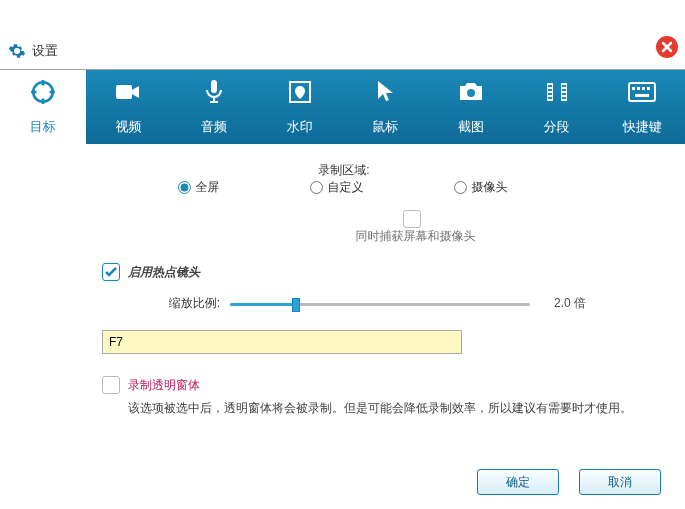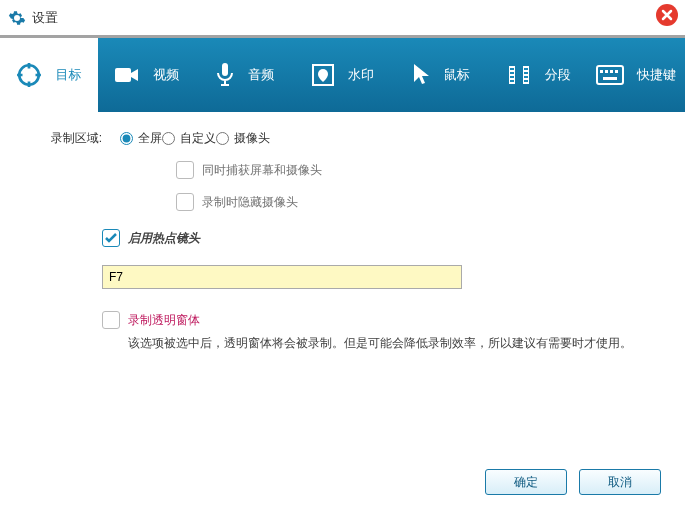--- a/index.html
+++ b/index.html
@@ -1,29 +1,29 @@
 <!DOCTYPE html>
 <html><head>
 <meta charset="utf-8">
 <style>
 * { box-sizing: border-box; margin: 0; padding: 0; }
 body { font-family: "Microsoft YaHei", Arial, sans-serif; font-size: 12px; color: #333; background: #fff; width: 685px; height: 509px; overflow: hidden; }
-.titlebar { height: 38px; display: flex; align-items: center; padding: 0 8px; border-bottom: 3px solid #a3a3a3; position: relative; }
+.titlebar { height: 38px; display: flex; align-items: center; padding: 0 8px; border-bottom: 1px solid #a3a3a3; position: relative; margin-top: 32px; }
 .titlebar .gear { margin-right: 6px; display: flex; }
 .titlebar .title { font-size: 13px; color: #333; }
 .titlebar .close { position: absolute; right: 6px; top: 3px; }
 .tabs { display: flex; height: 74px; background: linear-gradient(#1a89b8, #0e6a97); }
-.tab { flex: 1; display: flex; flex-direction: row; align-items: center; justify-content: center; color: #fff; cursor: pointer; gap: 13px; }
+.tab { flex: 1; display: flex; flex-direction: column; align-items: center; justify-content: center; color: #fff; cursor: pointer; gap: 13px; }
 .tab.active { background: #fff; color: #1a89b8; }
 .tab .icon { height: 26px; display: flex; align-items: center; justify-content: center; }
 .tab .label { font-size: 13px; }
 .content { padding: 18px 30px 0 30px; }
-.row { display: flex; align-items: center; margin-bottom: 14px; }
+.row { display: flex; align-items: center; margin-bottom: 14px; flex-direction: column; }
 .row .lbl { width: 90px; text-align: right; padding-right: 18px; color: #333; }
-.radios { display: flex; align-items: center; flex: 1; }
+.radios { display: flex; gap: 90px; align-items: center; flex: 1; }
 .radios label { display: flex; align-items: center; gap: 5px; cursor: pointer; }
 input[type=radio] { accent-color: #1a89b8; width: 13px; height: 13px; }
 .cb { width: 18px; height: 18px; border: 1px solid #bbb; border-radius: 3px; background: #fff; display: inline-flex; align-items: center; justify-content: center; margin-right: 8px; cursor: pointer; flex-shrink: 0; }
 .cb.checked { border-color: #1a89b8; }
 .cb.checked svg { display: block; }
 .cb svg { display: none; }
 .cblabel { color: #737373; }
 .combo { flex: 1; max-width: 400px; height: 26px; border: 1px solid #aaa; background: linear-gradient(#fdfdfd,#eee); display: flex; align-items: center; justify-content: flex-end; padding-right: 6px; cursor: pointer; }
 .eye { margin-left: 12px; cursor: pointer; display: flex; }
 .bold-cb { display: flex; align-items: center; margin: 18px 0 0 72px; font-style: italic; }
@@ -34,21 +34,21 @@
 .track { position: absolute; top: 7px; left: 0; right: 0; height: 3px; background: #bbb; border-radius: 2px; }
 .track-fill { position: absolute; top: 7px; left: 0; width: 22%; height: 3px; background: #2aa3d9; border-radius: 2px; }
 .thumb { position: absolute; top: 2px; left: 22%; width: 8px; height: 14px; background: #2aa3d9; border: 1px solid #1a89b8; transform: translateX(-50%); cursor: pointer; }
 .slider-val { margin-left: 14px; color: #444; }
 .hotkey-row { display: flex; align-items: center; margin: 18px 0 0 72px; gap: 10px; }
 .hotkey-row .hk-lbl { width: 120px; text-align: right; }
 .hotkey-input { width: 360px; height: 24px; border: 1px solid #aaa; padding: 0 6px; font-size: 12px; background: #fef9c3; }
 .trans-row { display: flex; align-items: center; margin: 22px 0 0 72px; }
 .trans-row .text { font-weight: normal; color: #be185d; }
 .trans-desc { margin: 6px 0 0 98px; color: #404040; font-size: 12px; }
-.footer { position: absolute; bottom: 14px; right: 24px; display: flex; gap: 12px; }
+.footer { position: absolute; bottom: 14px; right: 24px; display: flex; gap: 20px; }
 .btn { width: 82px; height: 26px; border: 1px solid #1a7aa8; background: linear-gradient(#f9fdff,#d8eef8); color: #0e5a80; border-radius: 3px; cursor: pointer; font-size: 12px; font-family: inherit; }
 </style>
 </head>
 <body>
 
 <div class="titlebar">
   <span class="gear">
     <svg width="18" height="18" viewBox="0 0 24 24">
         <path fill="#1a7aa8" d="M12 8a4 4 0 100 8 4 4 0 000-8zm9 4a7 7 0 01-.1 1.2l2 1.6-2 3.4-2.4-1a7 7 0 01-2 1.2l-.4 2.6h-4l-.4-2.6a7 7 0 01-2-1.2l-2.4 1-2-3.4 2-1.6A7 7 0 013 12a7 7 0 01.1-1.2l-2-1.6 2-3.4 2.4 1a7 7 0 012-1.2L8 3h4l.4 2.6a7 7 0 012 1.2l2.4-1 2 3.4-2 1.6c.1.4.2.8.2 1.2z"></path>
       </svg>
@@ -99,20 +99,29 @@
     </span>
     <span class="label">水印</span>
   </div>
   <div class="tab">
     <span class="icon">
       <svg width="20" height="26" viewBox="0 0 20 26">
           <path d="M3 2l0 18 5-5 3 7 3-1-3-7 7 0z" fill="#fff"></path>
         </svg>
     </span>
     <span class="label">鼠标</span>
+  </div>
+  <div class="tab">
+    <span class="icon">
+      <svg width="26" height="22" viewBox="0 0 26 22">
+          <path d="M2 5h5l2-3h8l2 3h5v14H2z" fill="#fff"></path>
+          <circle cx="13" cy="12" r="4" fill="#1a89b8"></circle>
+        </svg>
+    </span>
+    <span class="label">截图</span>
   </div>
   <div class="tab">
     <span class="icon">
       <svg width="26" height="24" viewBox="0 0 26 24">
           <rect x="3" y="3" width="6" height="18" fill="#fff"></rect>
           <rect x="17" y="3" width="6" height="18" fill="#fff"></rect>
           <rect x="4" y="5" width="4" height="2" fill="#1a89b8"></rect>
           <rect x="4" y="9" width="4" height="2" fill="#1a89b8"></rect>
           <rect x="4" y="13" width="4" height="2" fill="#1a89b8"></rect>
           <rect x="4" y="17" width="4" height="2" fill="#1a89b8"></rect>
@@ -160,36 +169,39 @@
   </div>
 
   <div class="row" style="margin-left:90px;padding-left:56px;">
     <span class="cb">
       
     </span>
     <span class="cblabel">同时捕获屏幕和摄像头</span>
   </div>
 
 
-  <div class="row" style="margin-left:90px;padding-left:56px;">
-    <span class="cb">
-      
-    </span>
-    <span class="cblabel">录制时隐藏摄像头</span>
-  </div>
 
   <div class="bold-cb">
     <span class="cb checked">
       <svg width="14" height="14" viewBox="0 0 14 14">
           <path d="M2 7l3 3 7-7" stroke="#1a89b8" stroke-width="2.5" fill="none"></path>
         </svg>
     </span>
     <span class="text">启用热点镜头</span>
   </div>
 
+  <div class="slider-row">
+    <span class="sl-lbl">缩放比例:</span>
+    <div class="slider">
+      <div class="track"></div>
+      <div class="track-fill"></div>
+      <div class="thumb"></div>
+    </div>
+    <span class="slider-val">2.0 倍</span>
+  </div>
 
   <div class="hotkey-row">
     <input class="hotkey-input" value="F7" style="">
   </div>
 
   <div class="trans-row">
     <span class="cb">
       
     </span>
     <span class="text">录制透明窗体</span>

